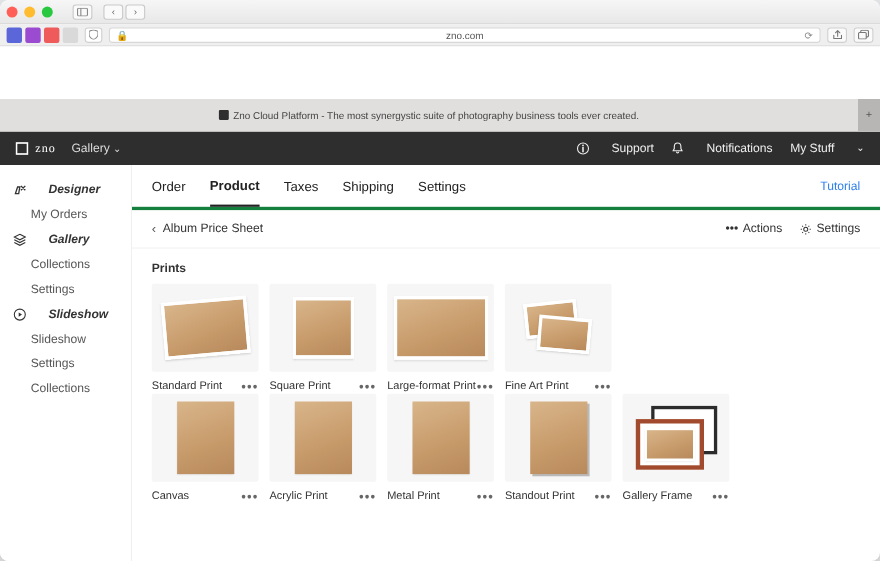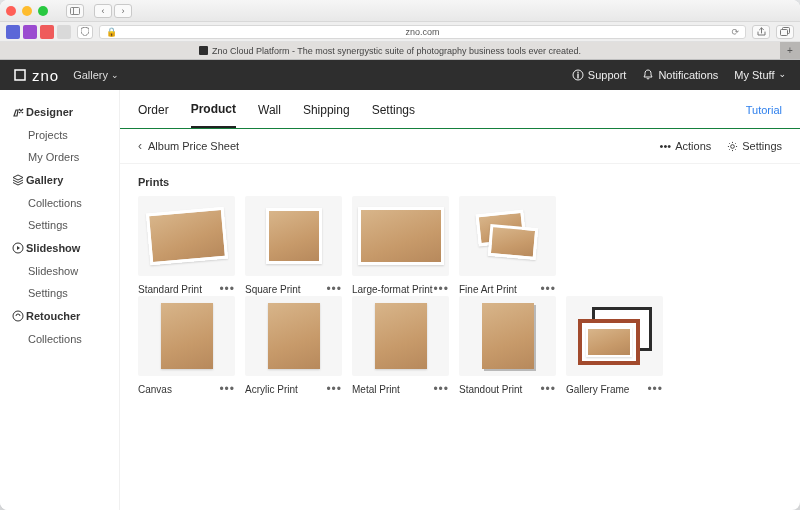--- a/index.html
+++ b/index.html
@@ -14,40 +14,40 @@
   .sq { width:18px; height:14px; border:1px solid #c9c9c9; border-radius:3px; background:#fafafa; display:flex; align-items:center; justify-content:center; font-size:9px; color:#666;}
   .title-extras { margin-left:6px; display:flex; gap:3px;}
   .urlrow { height:20px; background:#efefef; display:flex; align-items:center; padding:0 6px; gap:6px; border-bottom:1px solid #e0e0e0;}
   .favs { display:flex; gap:3px; }
   .fav { width:14px; height:14px; border-radius:2px; }
   .url-shield { width:16px; height:14px; border:1px solid #d0d0d0; border-radius:3px; background:#fff; display:flex; align-items:center; justify-content:center; font-size:8px; color:#555; margin-left:auto; }
   .urlbar { flex:1; height:14px; background:#fff; border:1px solid #d8d8d8; border-radius:3px; display:flex; align-items:center; justify-content:center; font-size:9px; color:#555; position:relative;}
   .urlbar .lock { position:absolute; left:6px; }
   .url-right-btn { width:18px; height:14px; border:1px solid #d0d0d0; border-radius:3px; background:#fafafa; display:flex; align-items:center; justify-content:center; font-size:9px; color:#666; }
   
-  .tabstrip { height:18px; background:#c9c8c7; display:flex; align-items:center; font-size:9px; color:#444; border-bottom:1px solid #bebebe; position:relative;}
+  .tabstrip { height:30px; background:#c9c8c7; display:flex; align-items:center; font-size:9px; color:#444; border-bottom:1px solid #bebebe; position:relative;margin-top:48px;}
   .tab-active { flex:1; background:#e1dfdd; height:100%; display:flex; align-items:center; justify-content:center; gap:4px; }
   .tab-plus { width:20px; height:100%; background:#b8b6b4; display:flex; align-items:center; justify-content:center; color:#555; font-size:10px;}
   
   .appheader { height:30px; background:#2e2e2e; color:#fff; display:flex; align-items:center; padding:0 14px; font-size:11px;}
-  .logo { font-family: Liberation Sans, sans-serif; letter-spacing:1px; font-size:15px; font-weight:500;}
+  .logo { font-family: Liberation Serif, serif; letter-spacing:1px; font-size:11px; font-weight:500;}
   .hsel { margin-left:14px; display:flex; align-items:center; gap:3px; color:#ddd;}
   .spacer { flex:1; }
-  .hitem { display:flex; align-items:flex-start; gap:4px; margin-left:16px; color:#eee;}
+  .hitem { display:flex; align-items:flex-start; gap:20px; margin-left:16px; color:#eee;}
   .ico-sm { width:12px; height:12px; display:inline-flex; align-items:center; justify-content:center; }
   
   .body { flex:1; display:flex; min-height:0; }
   .sidebar { width:120px; background:#fff; border-right:1px solid #f0f0f0; padding-top:10px; font-size:11px; color:#333; overflow:hidden;}
-  .side-group { display:flex; align-items:flex-start; gap:2px; padding:6px 12px; font-weight:700; }
+  .side-group { display:flex; align-items:flex-start; gap:20px; padding:6px 12px; font-weight:700;font-style:italic; }
   .side-ico { width:12px; height:12px; display:inline-flex; align-items:center; justify-content:center;}
   .side-item { padding:5px 12px 5px 28px; color:#555;}
   .side-item.active { background:#efefef; border-right:2px solid #2e2e2e; font-weight:500;}
   
   .main { flex:1; display:flex; flex-direction:column; min-width:0;}
-  .tabsrow { display:flex; align-items:center; padding:12px 18px 0 18px; gap:22px; font-size:12px; color:#222; border-bottom:1px solid #15803d; position:relative;}
+  .tabsrow { display:flex; align-items:center; padding:12px 18px 0 18px; gap:22px; font-size:12px; color:#222; border-bottom:3px solid #15803d; position:relative;}
   .tabsrow .tab { padding-bottom:10px; }
   .tabsrow .tab.active { border-bottom:2px solid #222; font-weight:600;}
   .tutorial { margin-left:auto; color:#2f80ed; font-size:11px; padding-bottom:10px;}
   .toolbar { display:flex; align-items:center; padding:10px 18px; font-size:11px; color:#333; border-bottom:1px solid #f2f2f2;}
   .back { display:flex; align-items:center; gap:6px;}
   .toolbar-right { margin-left:auto; display:flex; gap:16px; align-items:center;}
   .tool-btn { display:flex; align-items:center; gap:4px; color:#333;}
   .content { flex:1; overflow:auto; padding:8px 18px 10px 18px;}
   .section-title { font-size:11px; font-weight:600; color:#333; margin:4px 0 8px 0;}
   .grid { display:flex; gap:10px; flex-wrap:wrap;}
@@ -175,21 +175,20 @@
     <div class="sidebar">
 
       <div class="side-group">
         <span class="side-ico">
           <svg width="12" height="12" viewBox="0 0 12 12">
               <path d="M2 10 L4 4 L6 4 L5 10 Z M7 3 L11 7 M11 3 L7 7" stroke="#333" fill="none" stroke-width="1.2"></path>
             </svg>
         </span>
         <span>Designer</span>
       </div>
-      <div class="side-item"><span>Projects</span></div>
       <div class="side-item"><span>My Orders</span></div>
 
       <div class="side-group">
         <span class="side-ico">
           <svg width="12" height="12" viewBox="0 0 12 12">
               <path d="M6 1 L11 3.5 L6 6 L1 3.5 Z M1 6 L6 8.5 L11 6 M1 8.5 L6 11 L11 8.5" stroke="#333" fill="none" stroke-width="1"></path>
             </svg>
         </span>
         <span>Gallery</span>
       </div>
@@ -201,37 +200,28 @@
           <svg width="12" height="12" viewBox="0 0 12 12">
               <circle cx="6" cy="6" r="5" stroke="#333" fill="none"></circle>
               <path d="M5 4 L8 6 L5 8 Z" fill="#333"></path>
             </svg>
         </span>
         <span>Slideshow</span>
       </div>
       <div class="side-item"><span>Slideshow</span></div>
       <div class="side-item"><span>Settings</span></div>
 
-      <div class="side-group">
-        <span class="side-ico">
-          <svg width="12" height="12" viewBox="0 0 12 12">
-              <circle cx="6" cy="6" r="5" stroke="#333" fill="none"></circle>
-              <path d="M4 6 A2 2 0 0 1 8 6" stroke="#333" fill="none"></path>
-            </svg>
-        </span>
-        <span>Retoucher</span>
-      </div>
       <div class="side-item"><span>Collections</span></div>
     </div>
 
     <div class="main">
       <div class="tabsrow">
         <div class="tab"><span>Order</span></div>
         <div class="tab active"><span>Product</span></div>
-        <div class="tab"><span>Wall</span></div>
+        <div class="tab"><span>Taxes</span></div>
         <div class="tab"><span>Shipping</span></div>
         <div class="tab"><span>Settings</span></div>
         <div class="tutorial"><span>Tutorial</span></div>
       </div>
 
       <div class="toolbar">
         <div class="back">
           <span style="font-size:12px;color:#555">‹</span>
           <span style="font-weight:500">Album Price Sheet</span>
         </div>

